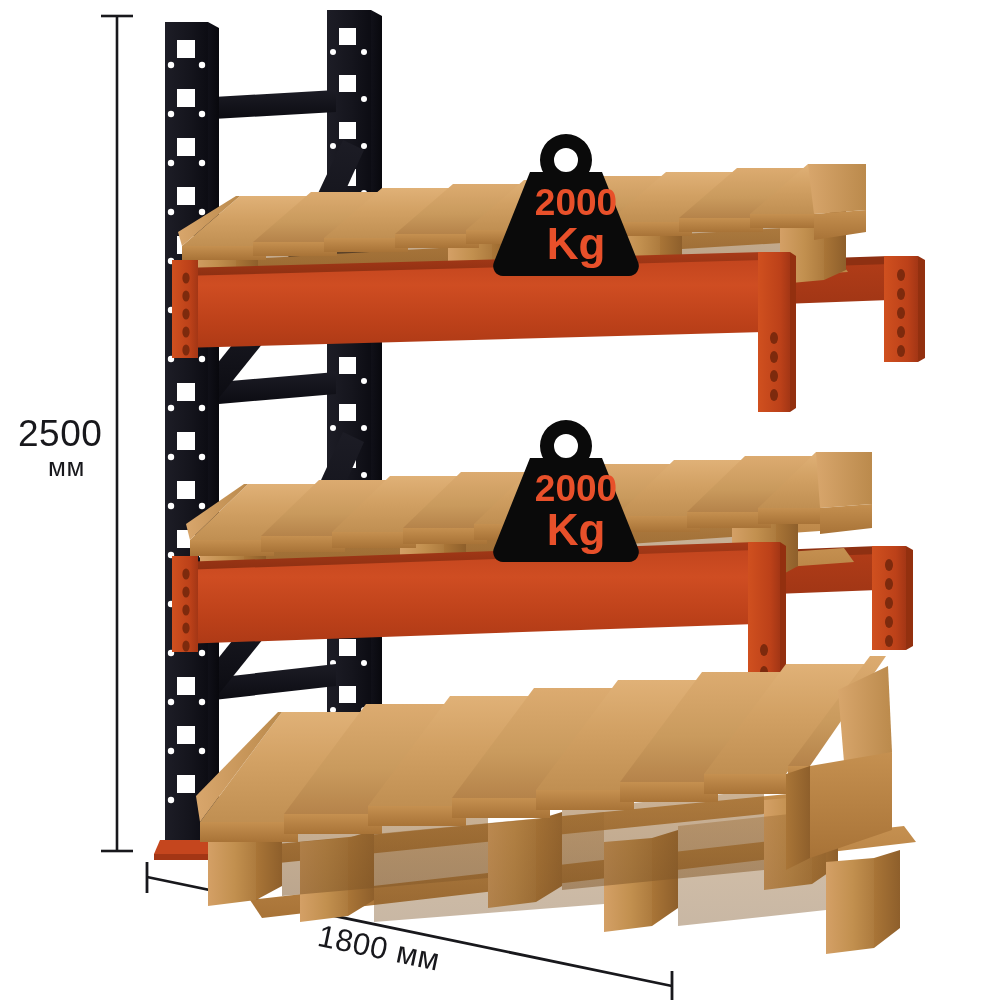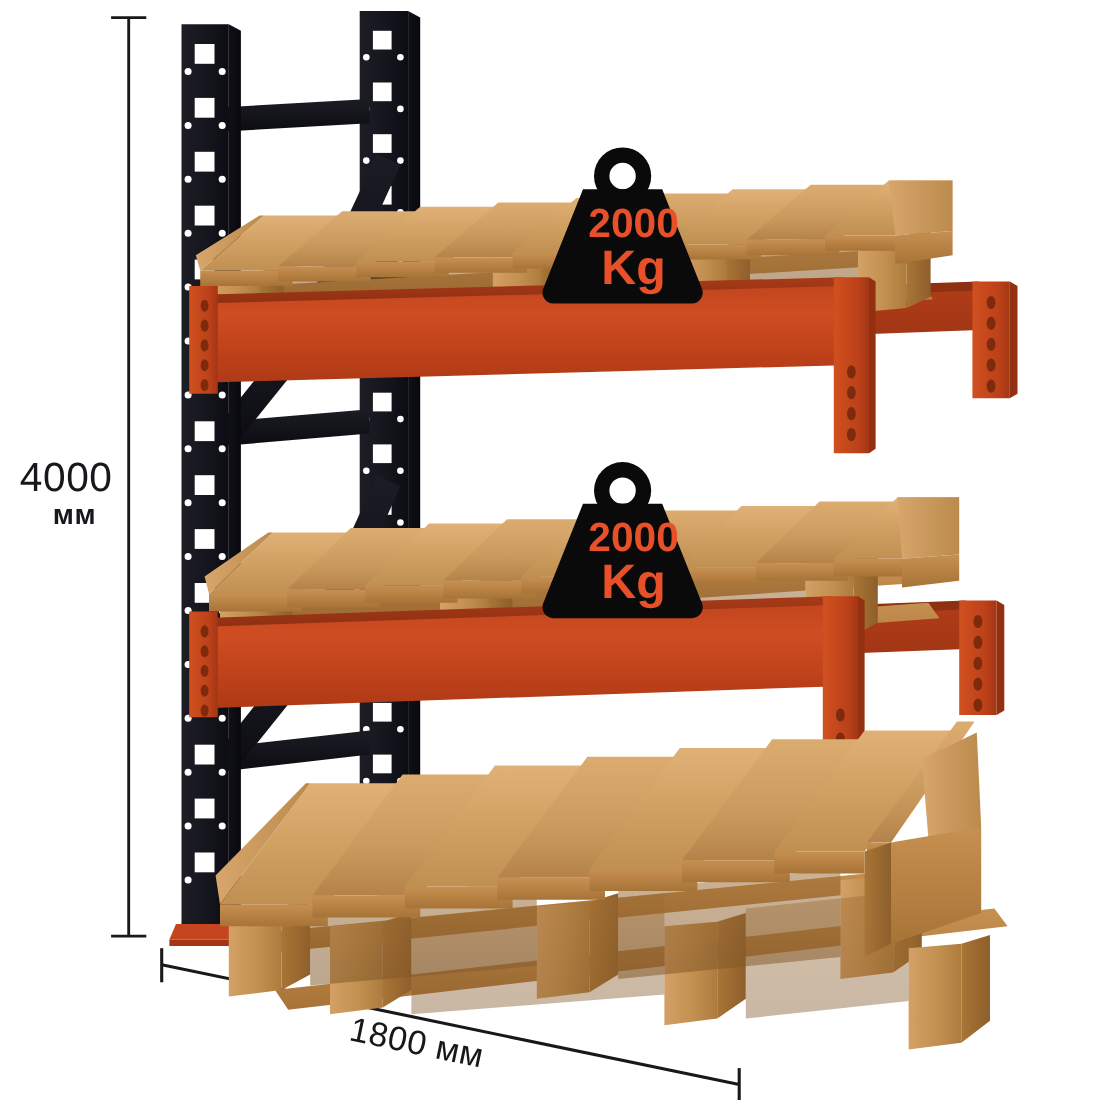--- a/index.html
+++ b/index.html
@@ -36,21 +36,21 @@
   #height-dim-value {
     left: 18px;
     top: 413px;
     font-size: 37px;
     font-weight: 400;
   }
   #height-dim-unit {
     left: 48px;
     top: 452px;
     font-size: 26px;
-    font-weight: 700;
+    font-weight: 400;
   }
   #width-dim-label {
     left: 322px;
     top: 918px;
     font-size: 31px;
     font-weight: 400;
     transform: rotate(11.8deg);
     transform-origin: left top;
   }
   .badge-text {
@@ -604,21 +604,21 @@
       <path d="M530,172 h72 l36,90 a10,10 0 0 1 -9,14 h-126 a10,10 0 0 1 -9,-14 z" fill="#0a0a0a"></path>
     </g>
 
     <g>
       <path d="M566,420 a26,26 0 0 1 26,26 a26,26 0 0 1 -26,26 a26,26 0 0 1 -26,-26 a26,26 0 0 1 26,-26 z
                M566,434 a12,12 0 0 0 -12,12 a12,12 0 0 0 12,12 a12,12 0 0 0 12,-12 a12,12 0 0 0 -12,-12 z" fill="#0a0a0a" fill-rule="evenodd"></path>
       <path d="M530,458 h72 l36,90 a10,10 0 0 1 -9,14 h-126 a10,10 0 0 1 -9,-14 z" fill="#0a0a0a"></path>
     </g>
   </svg>
 
-  <div class="dim-text" id="height-dim-value">4000</div>
+  <div class="dim-text" id="height-dim-value">2500</div>
   <div class="dim-text" id="height-dim-unit">мм</div>
 
   <div class="dim-text" id="width-dim-label">1800 мм</div>
 
   <div class="badge-text badge-qty" id="badge1-qty">2000</div>
   <div class="badge-text badge-unit" id="badge1-unit">Kg</div>
 
   <div class="badge-text badge-qty" id="badge2-qty">2000</div>
   <div class="badge-text badge-unit" id="badge2-unit">Kg</div>
 

